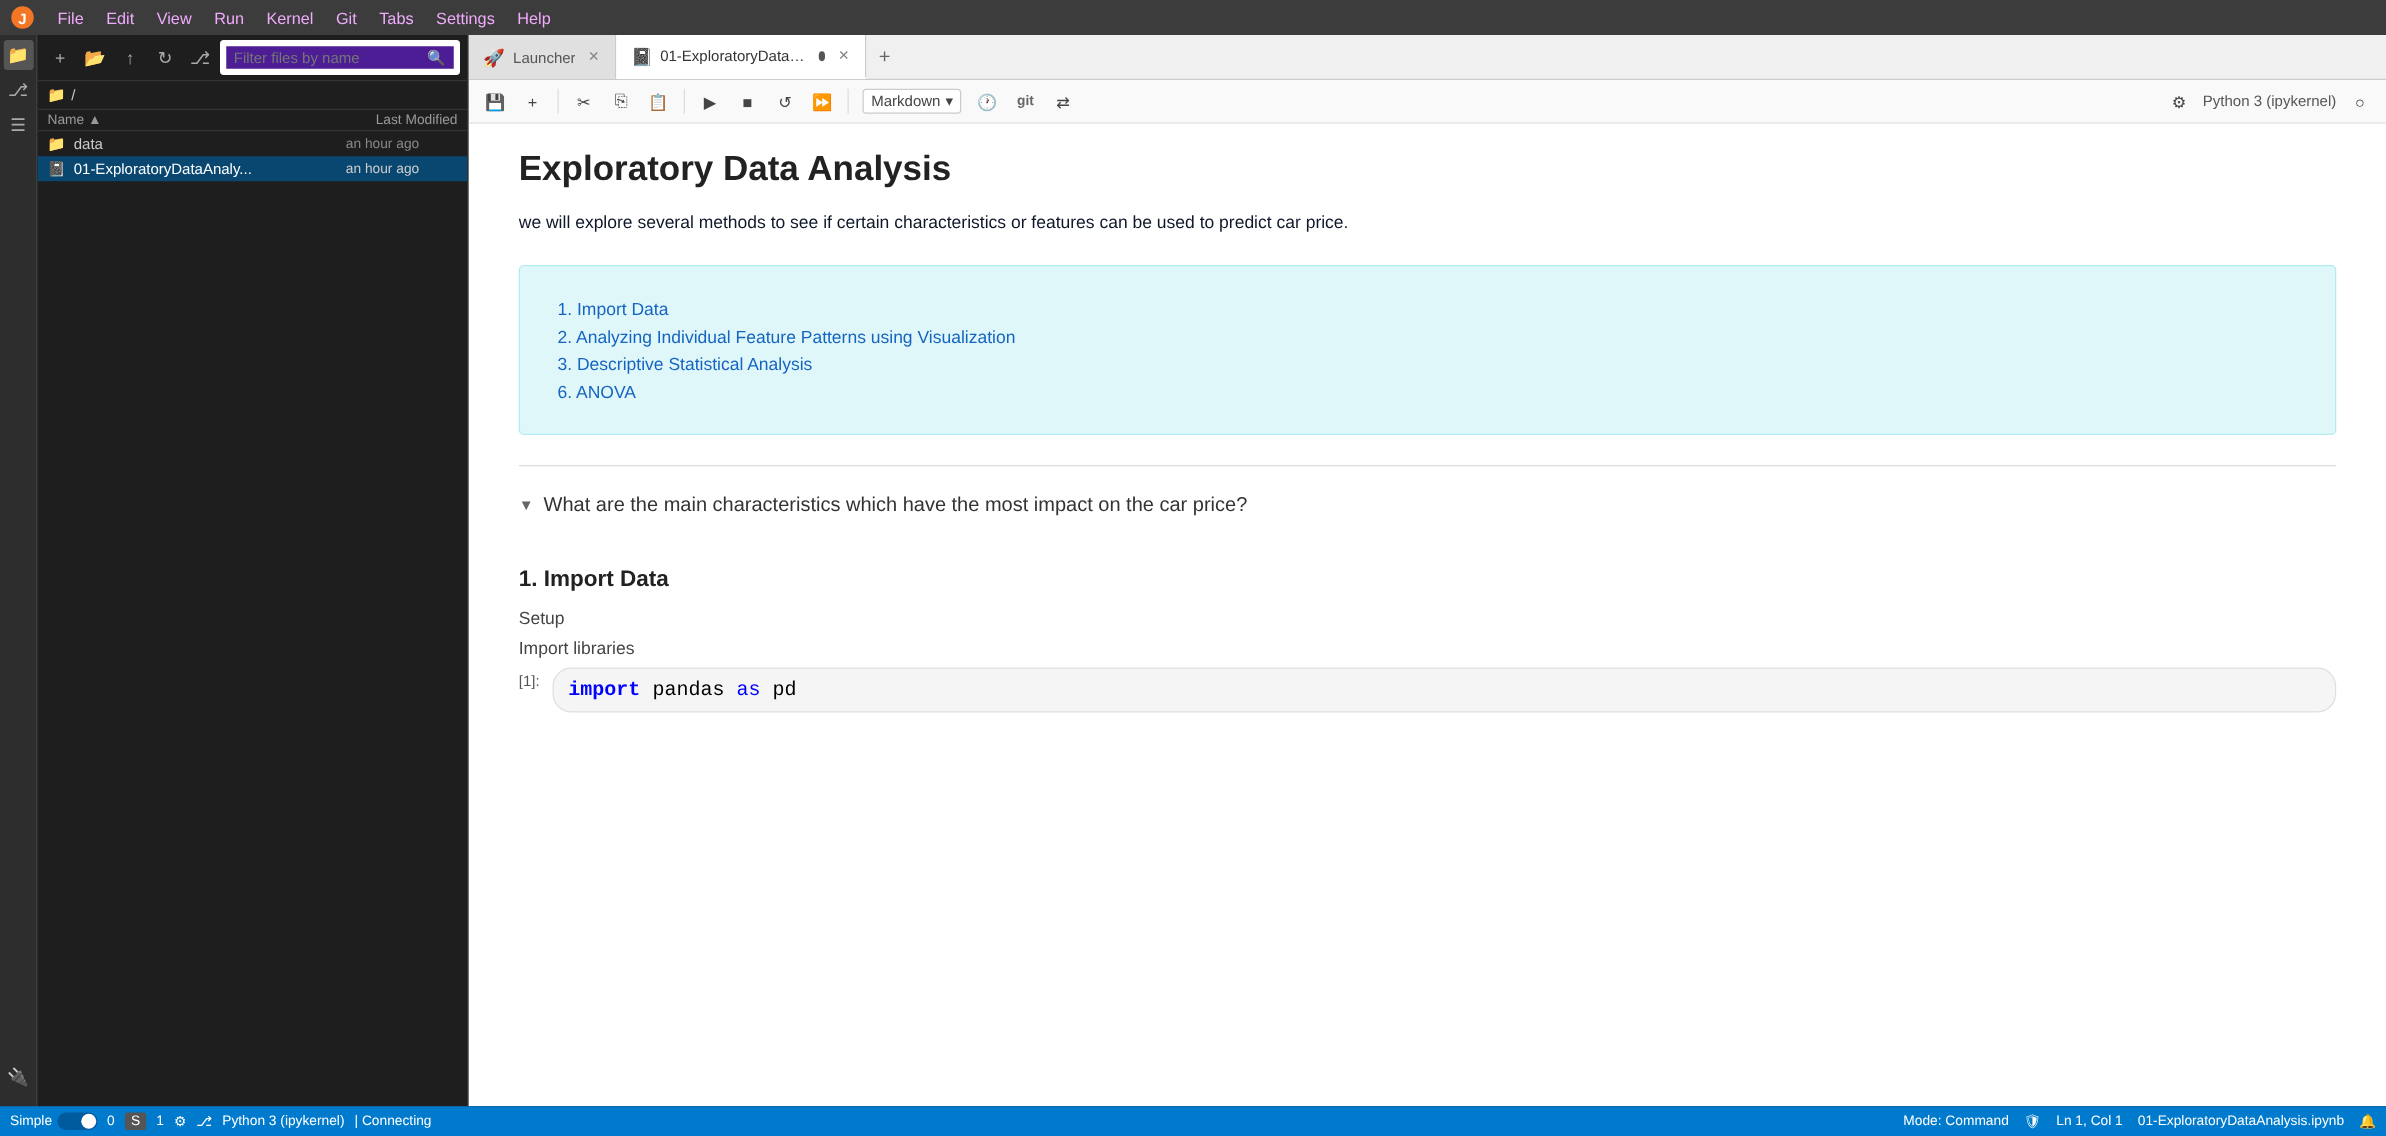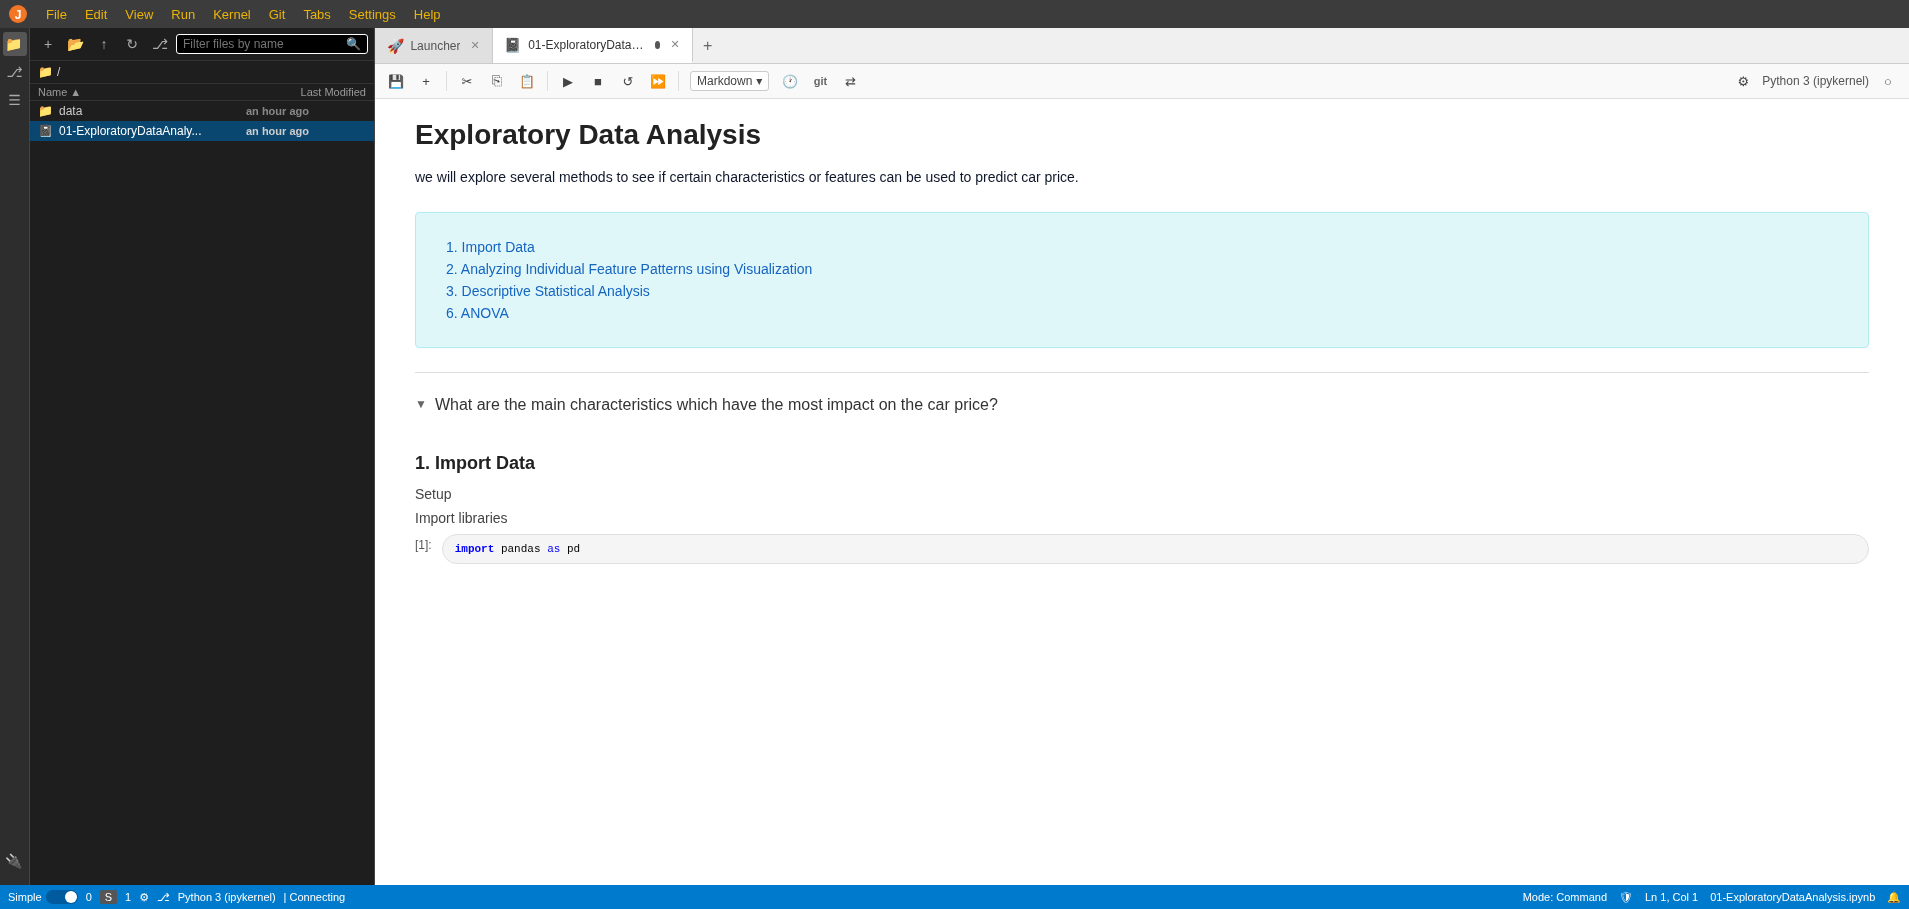--- a/index.html
+++ b/index.html
@@ -1,48 +1,48 @@
 <!DOCTYPE html>
 <html><head>
   <meta charset="utf-8">
   <style>
     * { box-sizing: border-box; margin: 0; padding: 0; }
     body { font-family: -apple-system, BlinkMacSystemFont, 'Segoe UI', sans-serif; font-size: 13px; background: #2d2d2d; display: flex; flex-direction: column; height: 909px; overflow: hidden; }
 
     
     .menu-bar { display: flex; align-items: center; background: #3c3c3c; height: 28px; padding: 0 8px; gap: 2px; }
     .menu-bar .logo { width: 20px; height: 20px; margin-right: 8px; }
-    .menu-item { color: #eab308; padding: 2px 8px; cursor: pointer; font-size: 13px; border-radius: 3px; }
+    .menu-item { color: #f0abfc; padding: 2px 8px; cursor: pointer; font-size: 13px; border-radius: 3px; }
 
     
     .main { display: flex; flex: 1; overflow: hidden; }
 
     
     .icon-sidebar { width: 30px; background: #2d2d2d; display: flex; flex-direction: column; align-items: center; padding: 4px 0; gap: 4px; border-right: 1px solid #444; }
     .icon-sidebar .si { width: 24px; height: 24px; display: flex; align-items: center; justify-content: center; color: #aaa; cursor: pointer; border-radius: 3px; font-size: 14px; }
     .icon-sidebar .si:hover, .icon-sidebar .si.active { color: #fff; background: #555; }
 
     
     .file-panel { width: 345px; background: #1e1e1e; display: flex; flex-direction: column; border-right: 1px solid #444; color: #ccc; }
     .file-toolbar { display: flex; align-items: center; padding: 4px 6px; gap: 4px; border-bottom: 1px solid #333; }
     .file-toolbar .tb-btn { width: 24px; height: 24px; display: flex; align-items: center; justify-content: center; color: #aaa; cursor: pointer; border-radius: 3px; font-size: 14px; }
-    .search-box { flex: 1; display: flex; align-items: center; background: #000000; border: 1px solid #ffffff; border-radius: 3px; padding: 2px 6px; }
+    .search-box { flex: 1; display: flex; align-items: center; background: #4c1d95; border: 5px solid #ffffff; border-radius: 3px; padding: 2px 6px; }
     .search-box input { background: none; border: none; outline: none; color: #ccc; font-size: 12px; flex: 1; }
     .search-box .search-icon { color: #888; font-size: 12px; }
     .breadcrumb { padding: 4px 8px; display: flex; align-items: center; gap: 4px; color: #ccc; font-size: 12px; border-bottom: 1px solid #333; }
     .breadcrumb .folder-icon { color: #dcb67a; }
     .file-header { display: flex; align-items: flex-end; padding: 2px 8px; border-bottom: 1px solid #333; color: #999; font-size: 11px; }
     .file-header .col-name { flex: 1; display: flex; align-items: center; gap: 3px; cursor: pointer; }
     .file-header .col-modified { width: 120px; text-align: right; }
     .file-list { flex: 1; overflow-y: auto; }
     .file-item { display: flex; align-items: center; padding: 3px 8px; cursor: pointer; font-size: 12px; }
     .file-item.selected { background: #094771; color: #fff; }
     .file-item .fi-icon { margin-right: 6px; }
     .file-item .fi-name { flex: 1; white-space: nowrap; overflow: hidden; text-overflow: ellipsis; }
-    .file-item .fi-modified { width: 120px; text-align: left; color: #888; font-size: 11px; font-weight: bold; }
+    .file-item .fi-modified { width: 120px; text-align: center; color: #888; font-size: 11px; }
     .file-item.selected .fi-modified { color: #ccc; }
 
     
     .content-area { flex: 1; display: flex; flex-direction: column; background: #fff; overflow: hidden; }
 
     
     .tab-bar { display: flex; align-items: center; background: #f0f0f0; border-bottom: 1px solid #ccc; height: 36px; padding: 0; }
     .tab { display: flex; align-items: center; padding: 0 12px; height: 100%; cursor: pointer; border-right: 1px solid #ccc; font-size: 12px; color: #555; gap: 6px; background: #e0e0e0; max-width: 200px; }
     .tab.active { background: #fff; color: #333; border-bottom: 2px solid #fff; }
     .tab .tab-icon { font-size: 14px; }
@@ -66,21 +66,21 @@
     .nb-h3 { font-size: 18px; font-weight: 600; color: #222; margin-bottom: 12px; }
     .toc-box { background: #e0f7fa; border: 1px solid #b2ebf2; border-radius: 4px; padding: 20px 30px; margin-bottom: 24px; }
     .toc-item { margin: 6px 0; color: #1565c0; font-size: 14px; cursor: pointer; }
     .nb-divider { border: none; border-top: 1px solid #ddd; margin: 20px 0; }
     .section-header { display: flex; align-items: flex-start; gap: 8px; margin-bottom: 16px; }
     .collapse-btn { color: #666; cursor: pointer; font-size: 12px; margin-top: 4px; }
     .nb-question { font-size: 16px; color: #333; margin-bottom: 20px; line-height: 1.5; }
     .nb-text { font-size: 14px; color: #444; margin-bottom: 8px; }
     .code-cell { display: flex; align-items: flex-start; margin-bottom: 16px; }
     .cell-label { color: #555; font-size: 12px; margin-right: 10px; white-space: nowrap; padding-top: 4px; }
-    .code-block { background: #f5f5f5; border: 1px solid #e0e0e0; border-radius: 15px; padding: 8px 12px; font-family: 'Courier New', monospace; font-size: 11px; flex: 1; }
+    .code-block { background: #f5f5f5; border: 1px solid #e0e0e0; border-radius: 15px; padding: 8px 12px; font-family: 'Courier New', monospace; font-size: 16px; flex: 1; }
     .kw { color: #0000ff; font-weight: bold; }
     .kw2 { color: #0000ff; }
 
     
     .status-bar { display: flex; align-items: center; background: #007acc; color: #fff; height: 24px; padding: 0 8px; font-size: 11px; gap: 8px; }
     .status-left { display: flex; align-items: center; gap: 8px; }
     .status-right { display: flex; align-items: flex-start; gap: 12px; margin-left: auto; }
     .status-toggle { display: flex; align-items: center; gap: 4px; }
     .toggle-track { width: 32px; height: 14px; background: #005a9e; border-radius: 7px; position: relative; cursor: pointer; }
     .toggle-knob { width: 12px; height: 12px; background: #fff; border-radius: 50%; position: absolute; top: 1px; right: 1px; }

